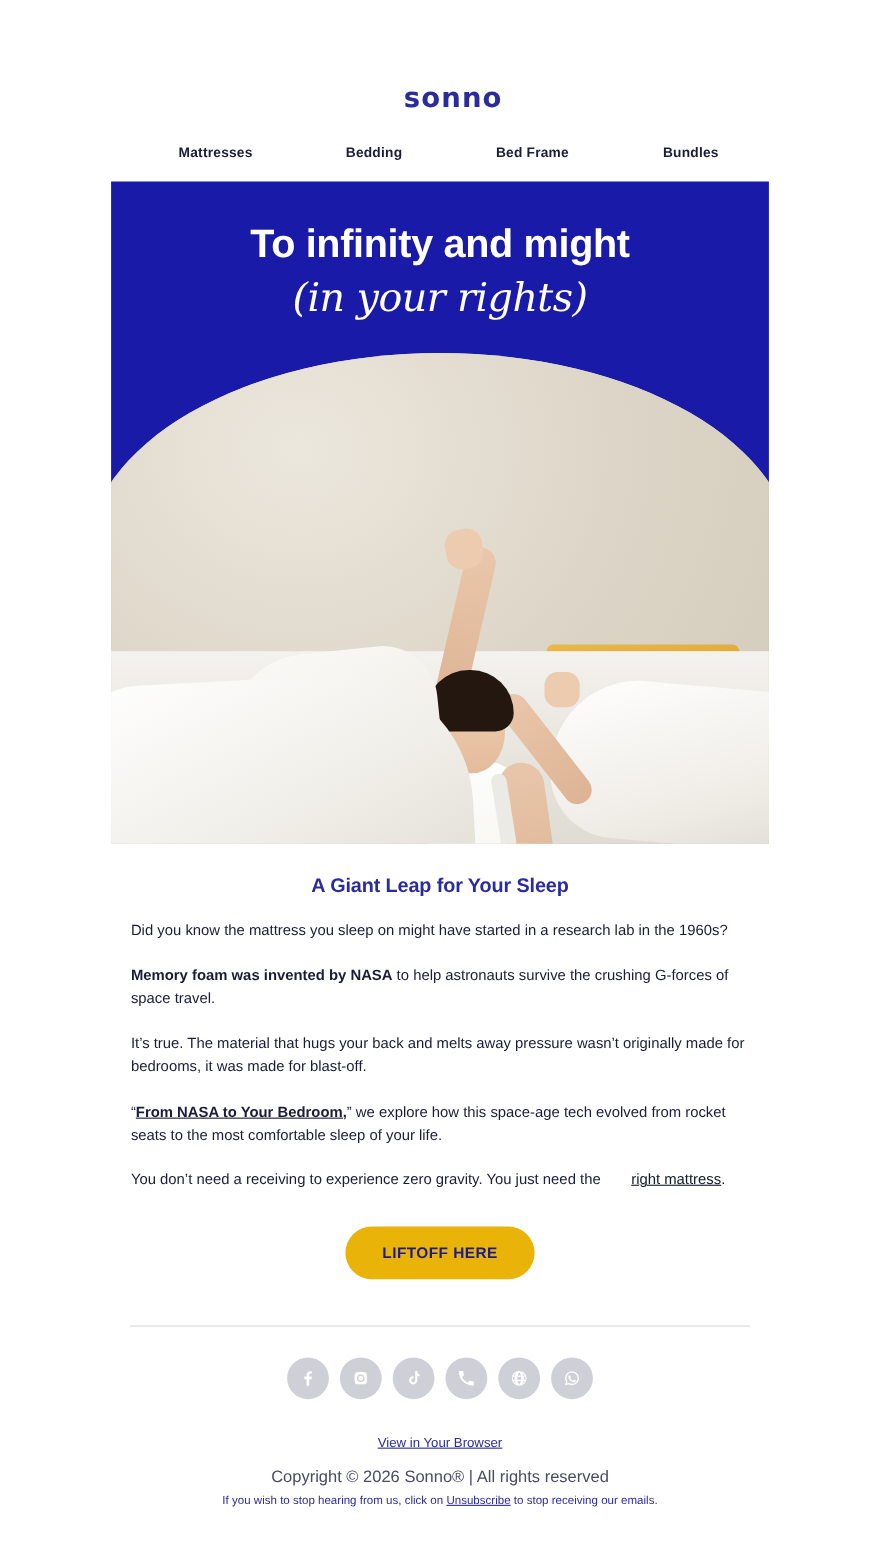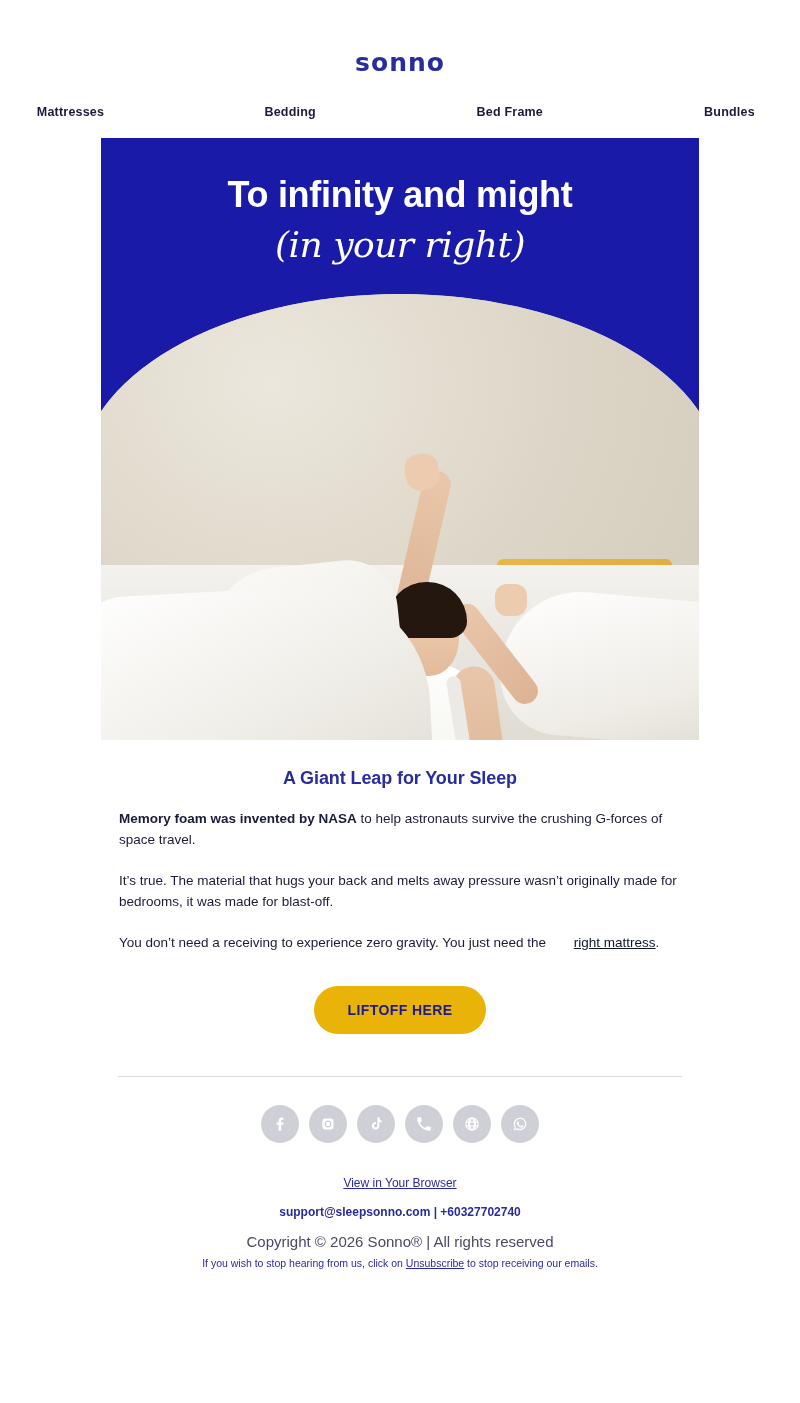--- a/index.html
+++ b/index.html
@@ -15,37 +15,38 @@
     overflow: hidden;
   }
   .email-wrap {
     width: 800px;
     margin: 0 auto;
     background: #ffffff;
   }
 
   
   .header {
-    padding-top: 50px;
+    padding-top: 76px;
     padding-bottom: 0;
     text-align: center;
+    margin-left: 24px;
   }
   .logo {
     font-family: "DejaVu Sans", sans-serif;
     font-size: 25px;
     font-weight: bold;
     letter-spacing: 1px;
     color: #2a2c9c;
     display: inline-block;
     line-height: 1;
   }
   .nav {
     margin-top: 30px;
     display: flex;
-    justify-content: space-between;
+    justify-content: center;
     gap: 3px;
   }
   .nav-item {
     width: 141px;
     text-align: center;
     font-size: 12.5px;
     color: #1b1b3a;
     font-weight: bold;
     letter-spacing: 0.2px;
     text-decoration: none;
@@ -330,21 +331,21 @@
       <a class="nav-item" href="#">Mattresses</a>
       <a class="nav-item" href="#">Bedding</a>
       <a class="nav-item" href="#">Bed Frame</a>
       <a class="nav-item" href="#">Bundles</a>
     </div>
   </div>
 
   <div class="hero">
     <div class="hero-heading">
       <span class="hero-line1">To infinity and might</span>
-      <span class="hero-line2">(in your right)</span>
+      <span class="hero-line2">(in your rights)</span>
     </div>
     <div class="hero-photo">
       <div class="photo-inner">
         <div class="bg-wall"></div>
         <div class="headboard"></div>
         <div class="headboard2"></div>
         <div class="bed"></div>
         <div class="pillow-r"></div>
         <div class="person">
           <div class="hair-back"></div>
@@ -361,24 +362,26 @@
         </div>
         <div class="pillow-l"></div>
         <div class="duvet"></div>
       </div>
     </div>
   </div>
 
   <div class="body-sec">
     <h1 class="subject">A Giant Leap for Your Sleep</h1>
 
+    <p class="copy">Did you know the mattress you sleep on might have started in a research lab in the 1960s?</p>
     <p class="copy"><b>Memory foam was invented by NASA</b><span> to help astronauts survive the crushing G-forces of space travel.</span></p>
 
     <p class="copy">It’s true. The material that hugs your back and melts away pressure wasn’t originally made for bedrooms, it was made for blast-off.</p>
 
+    <p class="copy"><span>“</span><a href="#">From NASA to Your Bedroom,</a><span>” we explore how this space-age tech evolved from rocket seats to the most comfortable sleep of your life.</span></p>
 
     <p class="copy"><span>You don’t need a receiving to experience zero gravity. You just need the </span><a class="plain" href="#">right mattress</a><span>.</span></p>
 
     <div class="cta-wrap">
       <a class="cta" href="#">LIFTOFF HERE</a>
     </div>
   </div>
 
   <div class="divider"></div>
 
@@ -412,19 +415,18 @@
       <svg viewBox="0 0 24 24" aria-hidden="true">
           <path d="M12.04 3.5a8.4 8.4 0 0 0-7.2 12.7L3.5 20.5l4.4-1.3a8.4 8.4 0 1 0 4.14-15.7zm0 1.6a6.8 6.8 0 0 1 0 13.6 6.8 6.8 0 0 1-3.5-.96l-.25-.15-2.6.77.77-2.53-.16-.26a6.8 6.8 0 0 1 5.74-10.47zm-3.1 3.3c-.15 0-.4.06-.6.3-.2.24-.78.77-.78 1.86s.8 2.15.91 2.3c.11.15 1.55 2.46 3.8 3.36 1.86.74 2.24.6 2.64.56.4-.04 1.3-.53 1.48-1.05.18-.52.18-.96.13-1.05-.06-.09-.2-.15-.42-.26-.22-.11-1.3-.64-1.5-.71-.2-.08-.35-.11-.5.11-.14.22-.56.71-.69.86-.13.15-.25.17-.47.06-.22-.11-.93-.34-1.77-1.09-.65-.58-1.1-1.3-1.22-1.52-.13-.22-.01-.34.1-.45.1-.1.22-.25.33-.38.11-.13.15-.22.22-.37.07-.15.04-.28-.02-.39-.06-.11-.5-1.2-.68-1.64-.18-.43-.36-.37-.5-.38h-.43z"></path>
         </svg>
     </a>
   </div>
 
   <div class="footer-links">
     <a href="#">View in Your Browser</a>
   </div>
 
-  <div class="footer-contact">support@sleepsonno.com | +60327702740</div>
 
   <div class="footer-copy">Copyright © 2026 Sonno® | All rights reserved</div>
 
   <div class="footer-unsub"><span>If you wish to stop hearing from us, click on </span><a href="#">Unsubscribe</a><span> to stop receiving our emails.</span></div>
 
 </div>
 
 </body></html>

